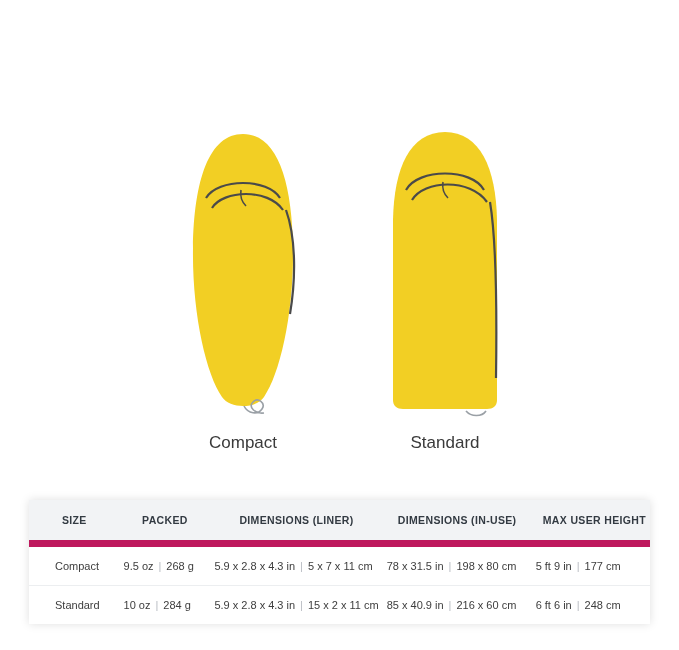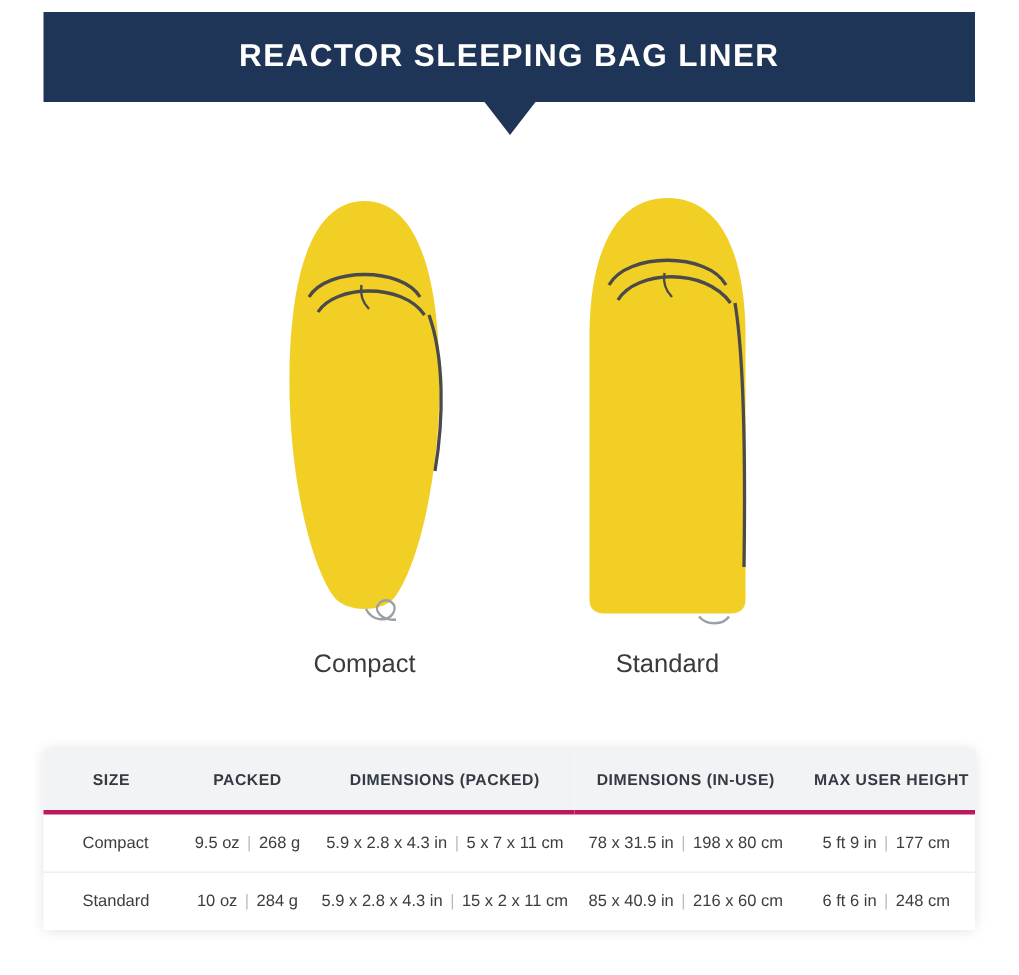--- a/index.html
+++ b/index.html
@@ -91,52 +91,46 @@
     border-collapse: collapse;
   }
   table.spec thead th {
     background: #f2f3f5;
     color: #333a42;
     font-size: 10.5px;
     font-weight: bold;
     letter-spacing: 0.35px;
     padding: 14px 4px;
     text-align: center;
-    border-bottom: 3px solid #be185d;
+    border-bottom: 7px solid #be185d;
     white-space: nowrap;
   }
   table.spec thead th.col-size { width: 92px; }
   table.spec thead th.col-weight { width: 92px; }
   table.spec thead th.col-packed { width: 168px; }
   table.spec thead th.col-inuse { width: 150px; }
   table.spec thead th.col-height { width: 119px; text-align: right; }
 
   table.spec tbody td {
     font-size: 11px;
     color: #3d3d3d;
     padding: 13px 4px;
-    text-align: center;
+    text-align: left;
     border-bottom: 1px solid #eceef0;
     white-space: nowrap;
   }
   table.spec tbody tr:last-child td { border-bottom: none; }
   table.spec tbody td.size-cell { text-align: left; padding-left: 26px; }
   .sep { color: #b8bcc2; padding: 0 5px; }
 </style>
 </head>
 <body>
 
 <div id="page">
 
-  <div class="banner-wrap">
-    <div class="banner">
-      <div class="banner-title">REACTOR SLEEPING BAG LINER</div>
-    </div>
-    <div class="banner-notch"></div>
-  </div>
 
   <div class="products">
 
     <div class="product compact">
       <svg width="150" height="300" viewBox="0 0 150 300">
         <path d="M75 6 C41 6 26 52 25 120 C24 185 38 246 54 269 C62 281 88 281 96 269 C112 246 126 185 125 120 C124 52 109 6 75 6 Z" fill="#f2cf24"></path>
         <path d="M38 70 C50 50 100 50 112 70" fill="none" stroke="#4a4a4a" stroke-width="2.2"></path>
         <path d="M44 80 C55 62 100 60 115 82" fill="none" stroke="#4a4a4a" stroke-width="2.2"></path>
         <path d="M118 82 C128 110 128 150 122 186" fill="none" stroke="#4a4a4a" stroke-width="2.2"></path>
         <path d="M73 62 C72 68 74 74 78 78" fill="none" stroke="#4a4a4a" stroke-width="1.6"></path>
@@ -158,21 +152,21 @@
     </div>
 
   </div>
 
   <div class="table-card">
     <table class="spec">
       <thead>
         <tr>
           <th class="col-size">SIZE</th>
           <th class="col-weight">PACKED</th>
-          <th class="col-packed">DIMENSIONS (PACKED)</th>
+          <th class="col-packed">DIMENSIONS (LINER)</th>
           <th class="col-inuse">DIMENSIONS (IN-USE)</th>
           <th class="col-height">MAX USER HEIGHT</th>
         </tr>
       </thead>
       <tbody>
         <tr>
           <td class="size-cell">Compact</td>
           <td>
             <span>9.5 oz</span><span class="sep">|</span><span>268 g</span>
           </td>

